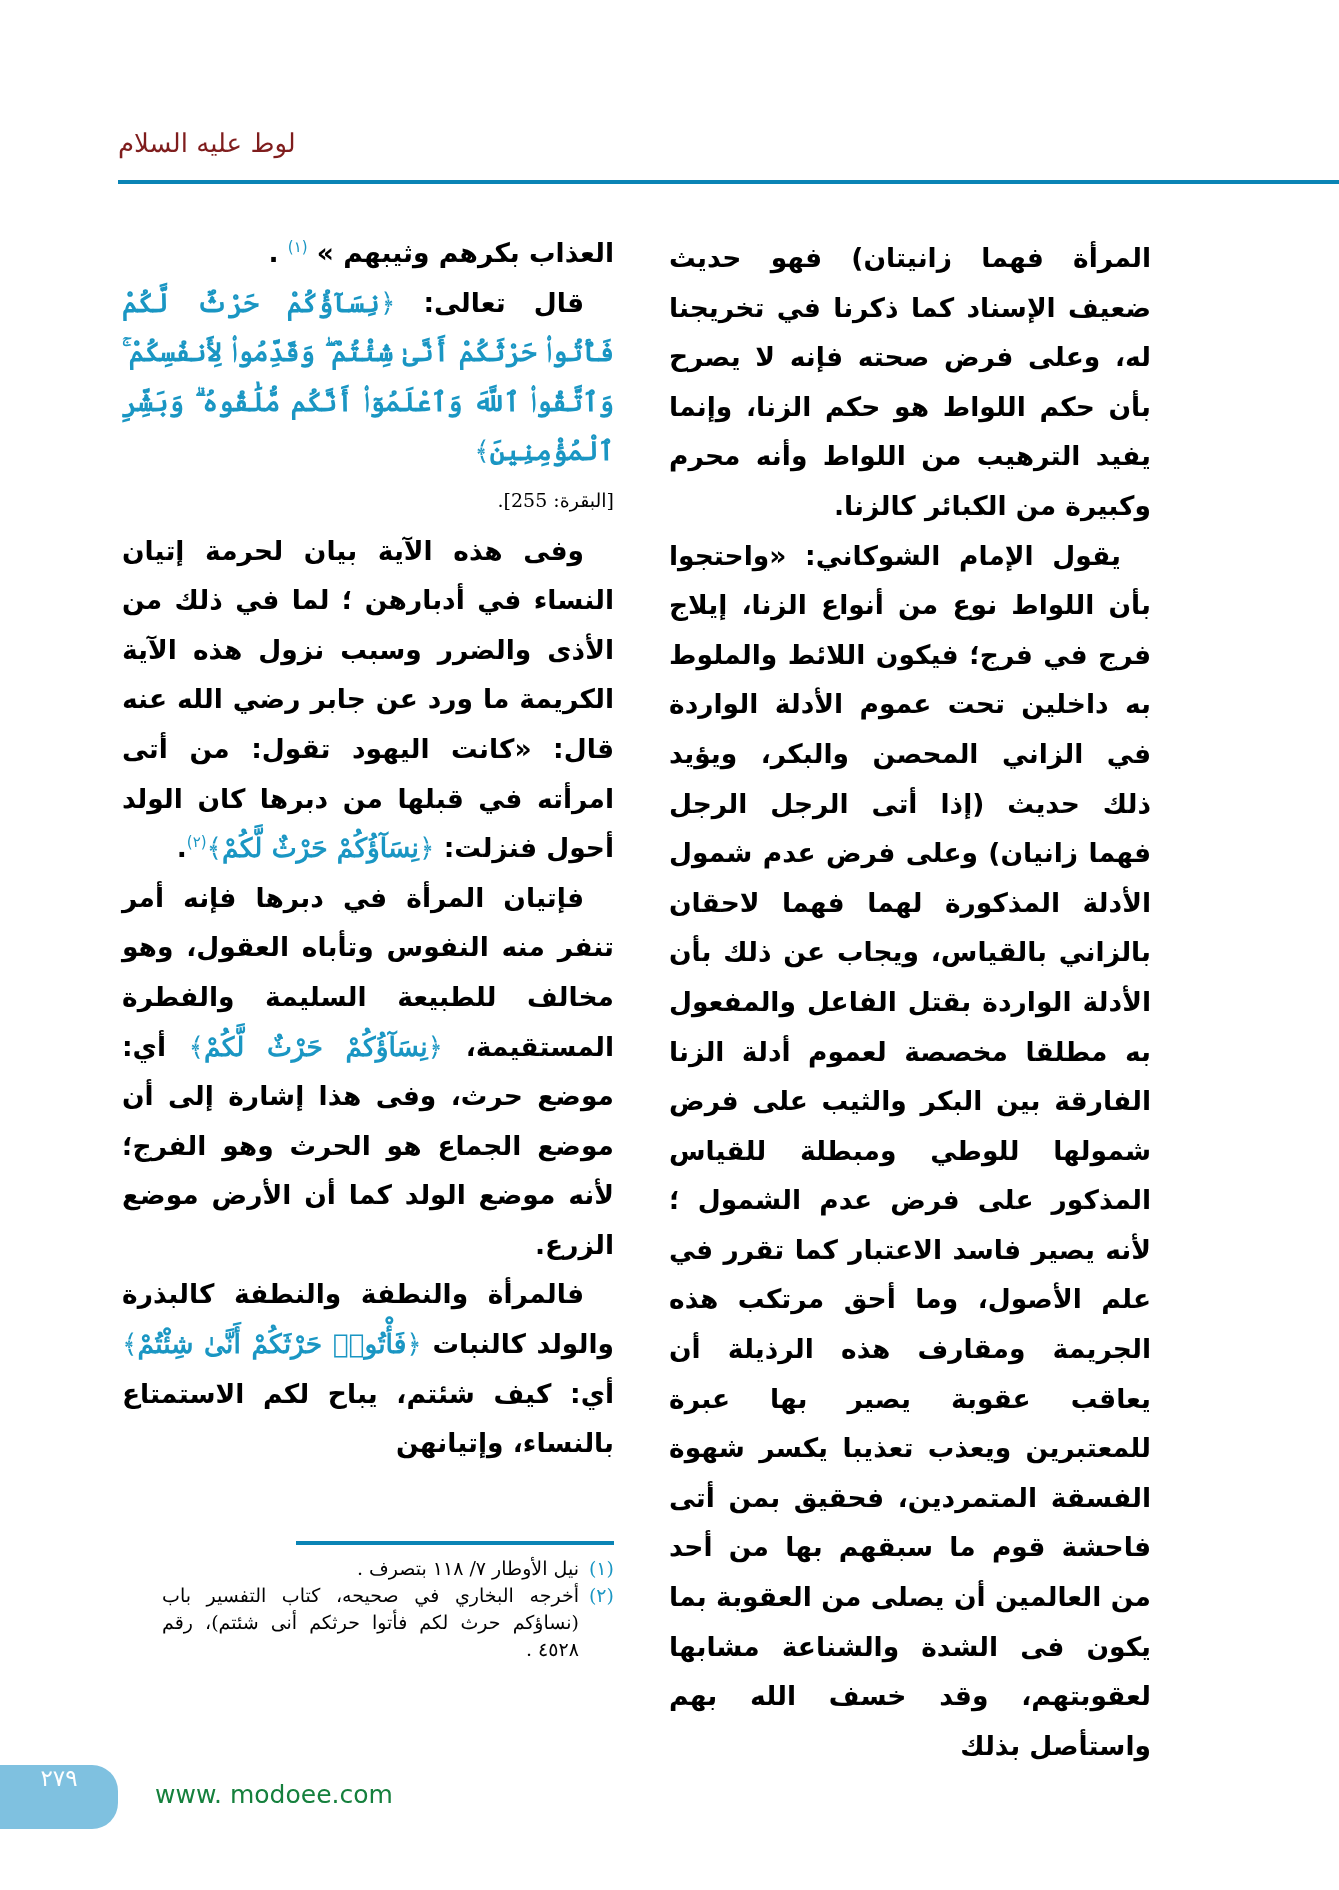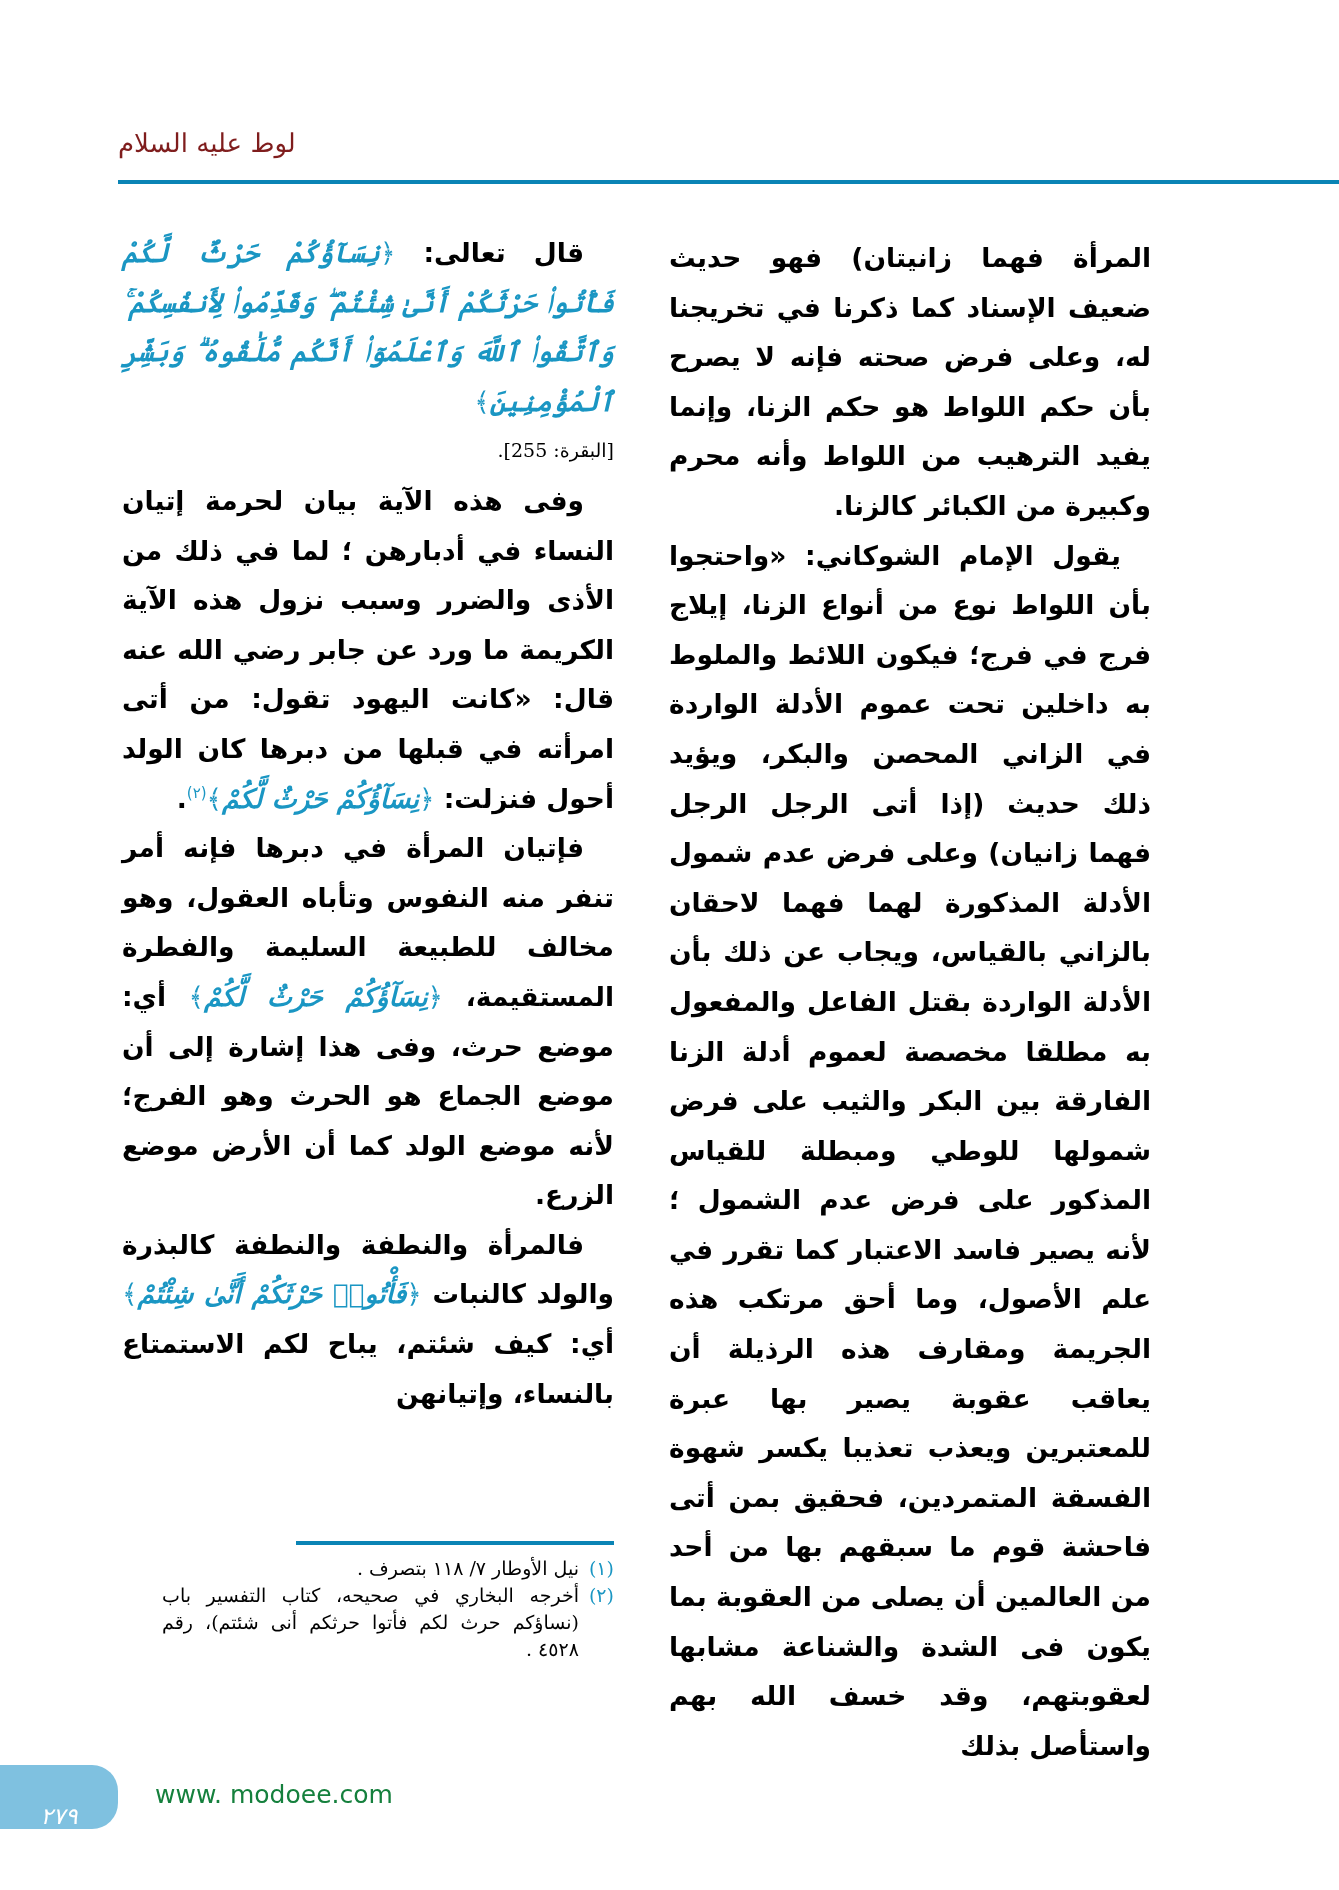--- a/index.html
+++ b/index.html
@@ -20,61 +20,66 @@
       position: absolute; top: 233px; direction: rtl; text-align: justify;
       text-align-last: right;
       font-family: "DejaVu Sans", sans-serif; font-weight: bold;
       font-size: 26.5px; line-height: 49.6px;
     }
     .col-right { right: 188px; width: 482px; }
     .col-left  { left: 122px;  width: 492px; top: 228px; }
     .col p { margin: 0; }
     .indent { text-indent: 30px; }
     .quran {
-      color: #1a96c3; font-family: "DejaVu Serif", serif; font-weight: bold; font-style: italic;
+      color: #1a96c3; font-family: "DejaVu Serif", serif; font-weight: bold;
     }
     .orn { color: #1a96c3; font-weight: normal; }
     .fnref { color: #1a96c3; font-size: 15px; vertical-align: super; font-weight: normal; line-height: 0; }
     .ref-small { font-weight: normal; font-size: 19px; font-family: "DejaVu Serif", serif; }
     .fn-rule {
       position: absolute; left: 296px; width: 318px; top: 1541px; height: 4px;
       background: #0a84b5;
     }
     .footnotes {
       position: absolute; left: 162px; width: 452px; top: 1555px; direction: rtl;
       font-family: "DejaVu Serif", serif; font-size: 19px; line-height: 27px;
       text-align: justify; text-align-last: right;
     }
     .fn { display: flex; gap: 10px; }
     .fn-num { color: #1a96c3; flex: 0 0 auto; }
     .fn-text { flex: 1 1 auto; }
     .page-badge {
       position: absolute; left: 0; top: 1765px; width: 118px; height: 64px;
       background: #7fc1e0; border-radius: 0 26px 26px 0;
-      display: flex; align-items: flex-end; justify-content: center;
-      color: #ffffff; font-family: "DejaVu Sans", sans-serif; font-size: 23px; font-style: italic;
+      display: flex; align-items: flex-start; justify-content: center;
+      color: #ffffff; font-family: "DejaVu Sans", sans-serif; font-size: 23px;
     }
     .site-url {
       position: absolute; left: 155px; top: 1780px;
       font-family: "DejaVu Sans", sans-serif; font-size: 25px; color: #15803d;
       direction: ltr;
     }
   </style>
 </head>
 <body>
 
 <div class="header-title">لوط عليه السلام</div>
 <div class="header-rule"></div>
 
 <div class="col col-right">
   <p>المرأة فهما زانيتان) فهو حديث ضعيف الإسناد كما ذكرنا في تخريجنا له، وعلى فرض صحته فإنه لا يصرح بأن حكم اللواط هو حكم الزنا، وإنما يفيد الترهيب من اللواط وأنه محرم وكبيرة من الكبائر كالزنا.</p>
   <p class="indent">يقول الإمام الشوكاني: «واحتجوا بأن اللواط نوع من أنواع الزنا، إيلاج فرج في فرج؛ فيكون اللائط والملوط به داخلين تحت عموم الأدلة الواردة في الزاني المحصن والبكر، ويؤيد ذلك حديث (إذا أتى الرجل الرجل فهما زانيان) وعلى فرض عدم شمول الأدلة المذكورة لهما فهما لاحقان بالزاني بالقياس، ويجاب عن ذلك بأن الأدلة الواردة بقتل الفاعل والمفعول به مطلقا مخصصة لعموم أدلة الزنا الفارقة بين البكر والثيب على فرض شمولها للوطي ومبطلة للقياس المذكور على فرض عدم الشمول ؛ لأنه يصير فاسد الاعتبار كما تقرر في علم الأصول، وما أحق مرتكب هذه الجريمة ومقارف هذه الرذيلة أن يعاقب عقوبة يصير بها عبرة للمعتبرين ويعذب تعذيبا يكسر شهوة الفسقة المتمردين، فحقيق بمن أتى فاحشة قوم ما سبقهم بها من أحد من العالمين أن يصلى من العقوبة بما يكون فى الشدة والشناعة مشابها لعقوبتهم، وقد خسف الله بهم واستأصل بذلك</p>
 </div>
 
 <div class="col col-left">
+  <p>
+    <span>العذاب بكرهم وثيبهم »</span>
+    <span class="fnref">(١)</span>
+    <span> .</span>
+  </p>
   <p class="indent">
     <span>قال تعالى: </span>
     <span class="orn">﴿</span><span class="quran">نِسَآؤُكُمْ حَرْثٌ لَّكُمْ فَأْتُوا۟ حَرْثَكُمْ أَنَّىٰ شِئْتُمْ ۖ وَقَدِّمُوا۟ لِأَنفُسِكُمْ ۚ وَٱتَّقُوا۟ ٱللَّهَ وَٱعْلَمُوٓا۟ أَنَّكُم مُّلَٰقُوهُ ۗ وَبَشِّرِ ٱلْمُؤْمِنِينَ</span><span class="orn">﴾</span>
   </p>
   <p class="ref-small">[البقرة: 255].</p>
   <p class="indent">
     <span>وفى هذه الآية بيان لحرمة إتيان النساء في أدبارهن ؛ لما في ذلك من الأذى والضرر وسبب نزول هذه الآية الكريمة ما ورد عن جابر رضي الله عنه قال: «كانت اليهود تقول: من أتى امرأته في قبلها من دبرها كان الولد أحول فنزلت: </span><span class="orn">﴿</span><span class="quran">نِسَآؤُكُمْ حَرْثٌ لَّكُمْ</span><span class="orn">﴾</span><span class="fnref">(٢)</span><span>.</span>
   </p>
   <p class="indent">
     <span>فإتيان المرأة في دبرها فإنه أمر تنفر منه النفوس وتأباه العقول، وهو مخالف للطبيعة السليمة والفطرة المستقيمة، </span><span class="orn">﴿</span><span class="quran">نِسَآؤُكُمْ حَرْثٌ لَّكُمْ</span><span class="orn">﴾</span><span> أي: موضع حرث، وفى هذا إشارة إلى أن موضع الجماع هو الحرث وهو الفرج؛ لأنه موضع الولد كما أن الأرض موضع الزرع.</span>

